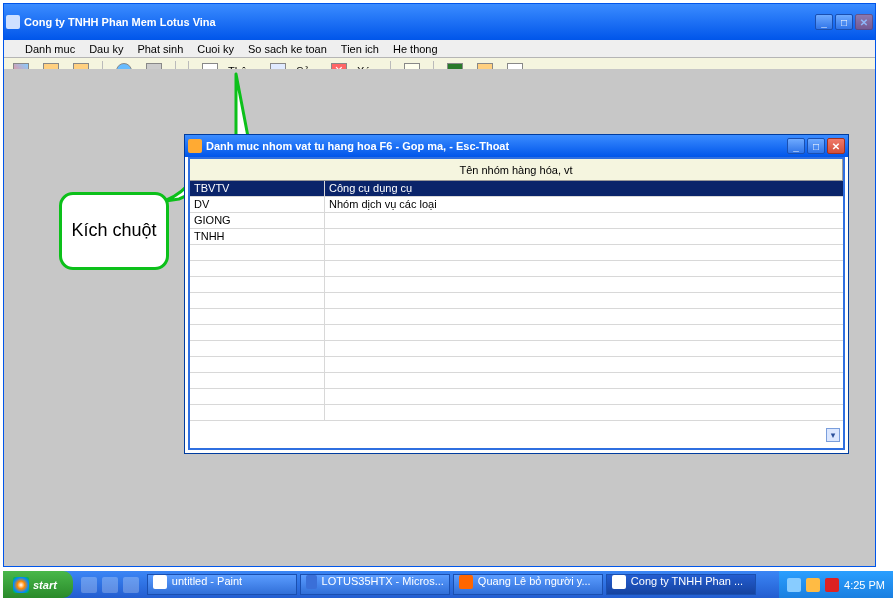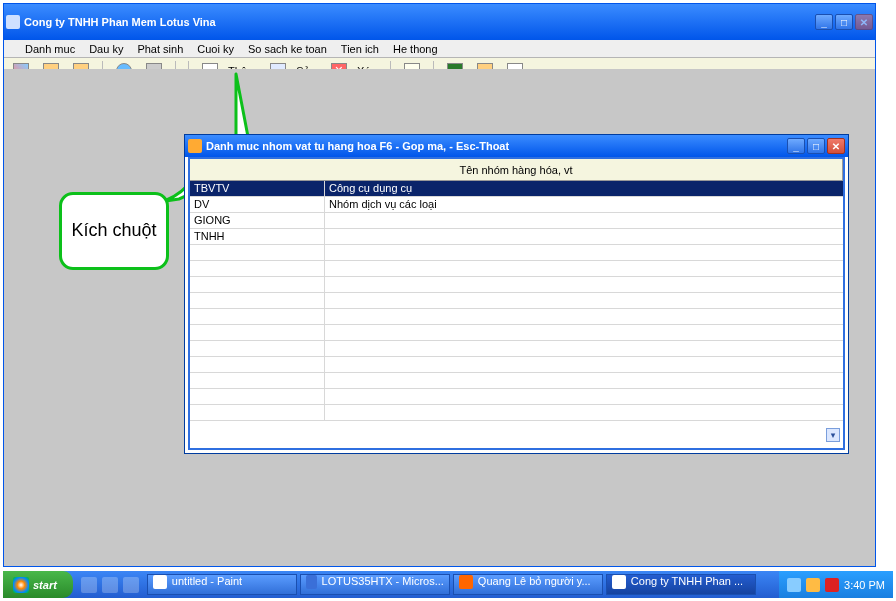--- a/index.html
+++ b/index.html
@@ -257,15 +257,15 @@
       <span>Quang Lê bỏ người y...</span>
     </div>
   <div class="taskbtn active">
       <span class="ti"></span>
       <span>Cong ty TNHH Phan ...</span>
     </div>
   <div class="tray">
     <span class="tray-ico" style="background:#8cf"></span>
     <span class="tray-ico" style="background:#fb4"></span>
     <span class="tray-ico" style="background:#d22"></span>
-    <span class="clock">3:40 PM</span>
+    <span class="clock">4:25 PM</span>
   </div>
 </div>
 
 </body></html>

